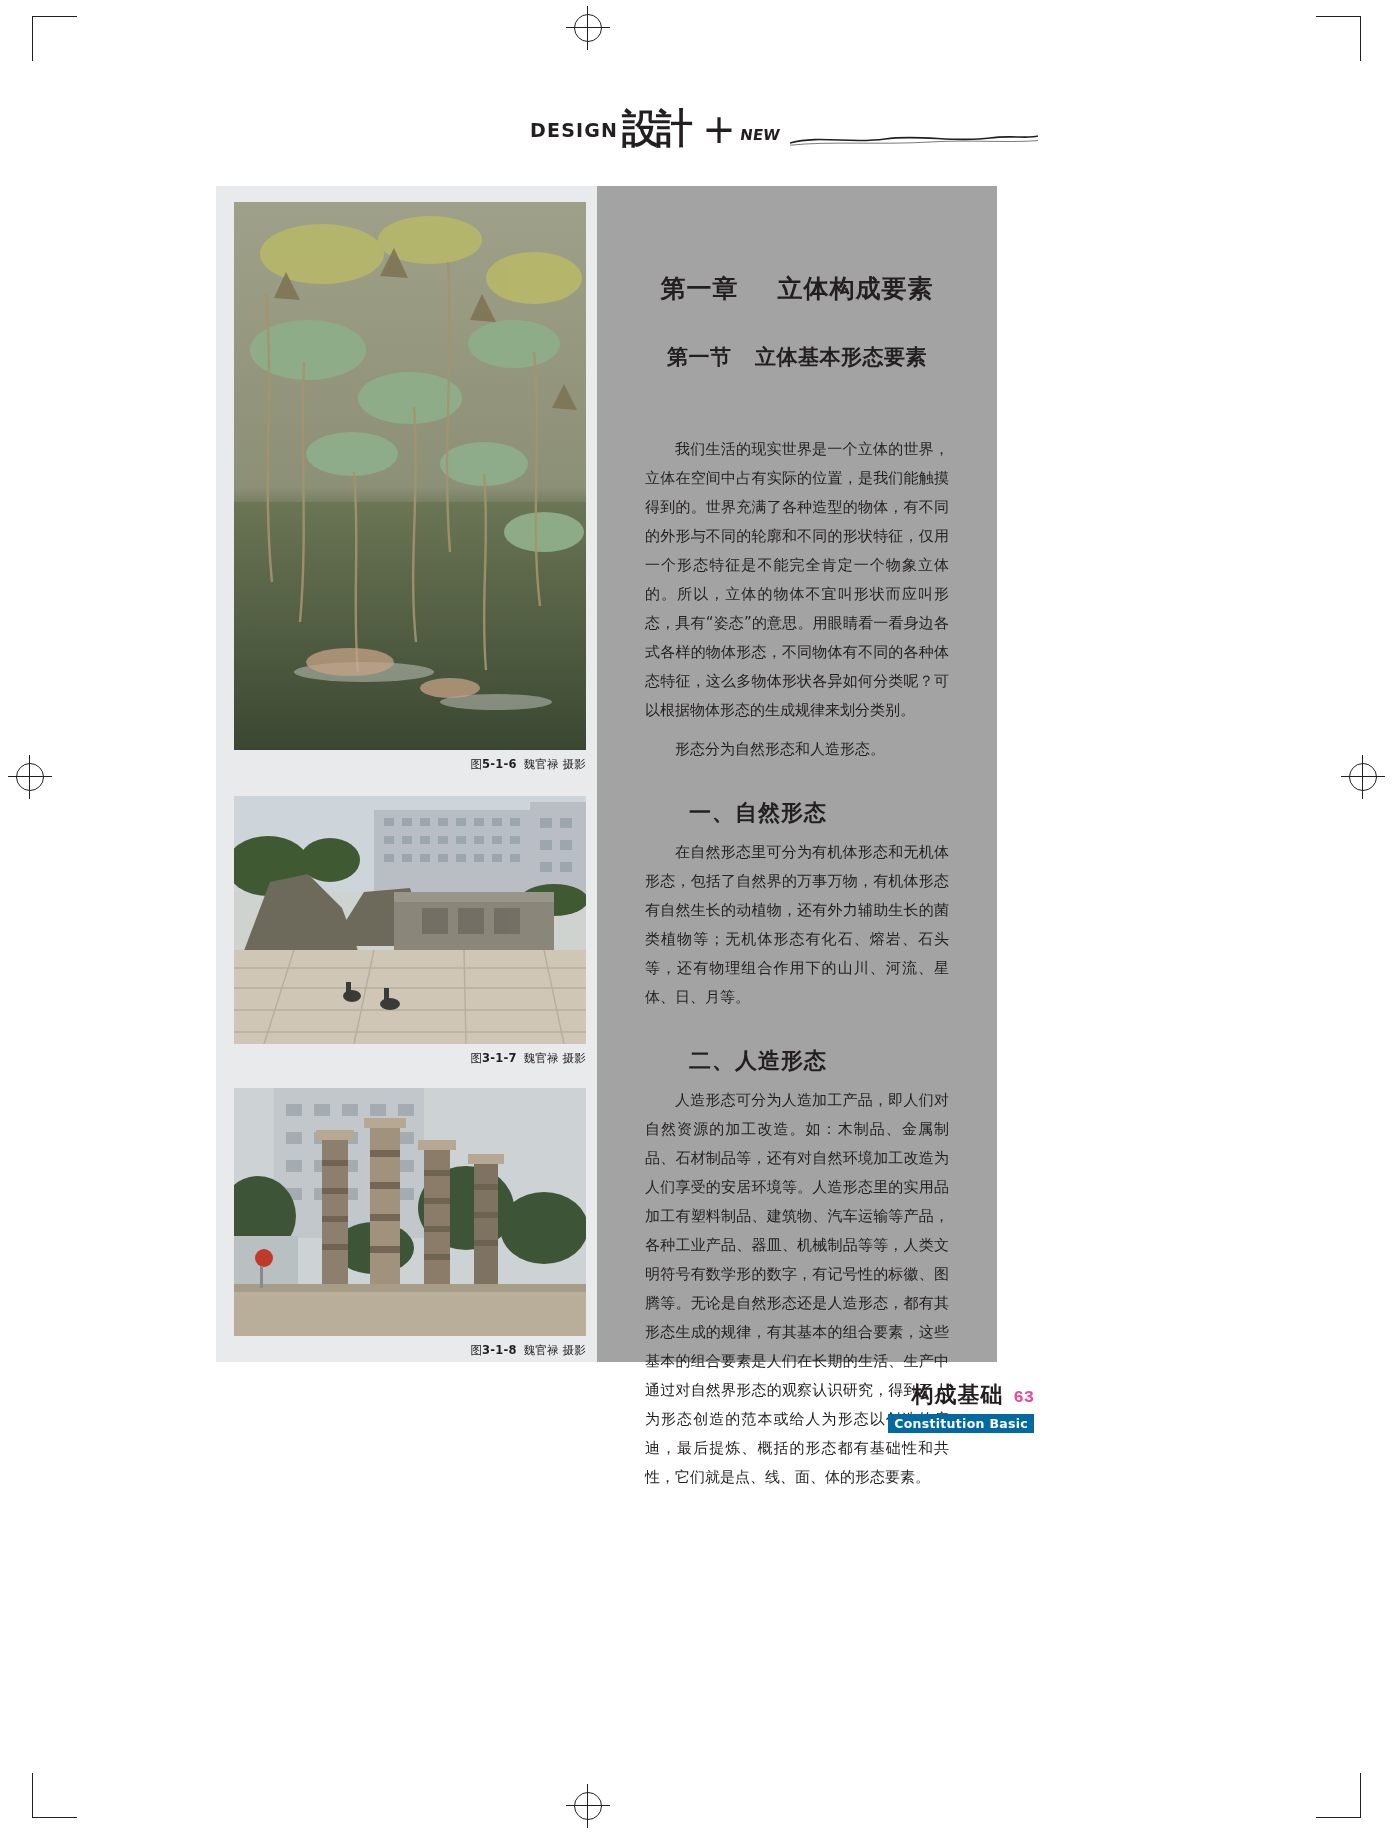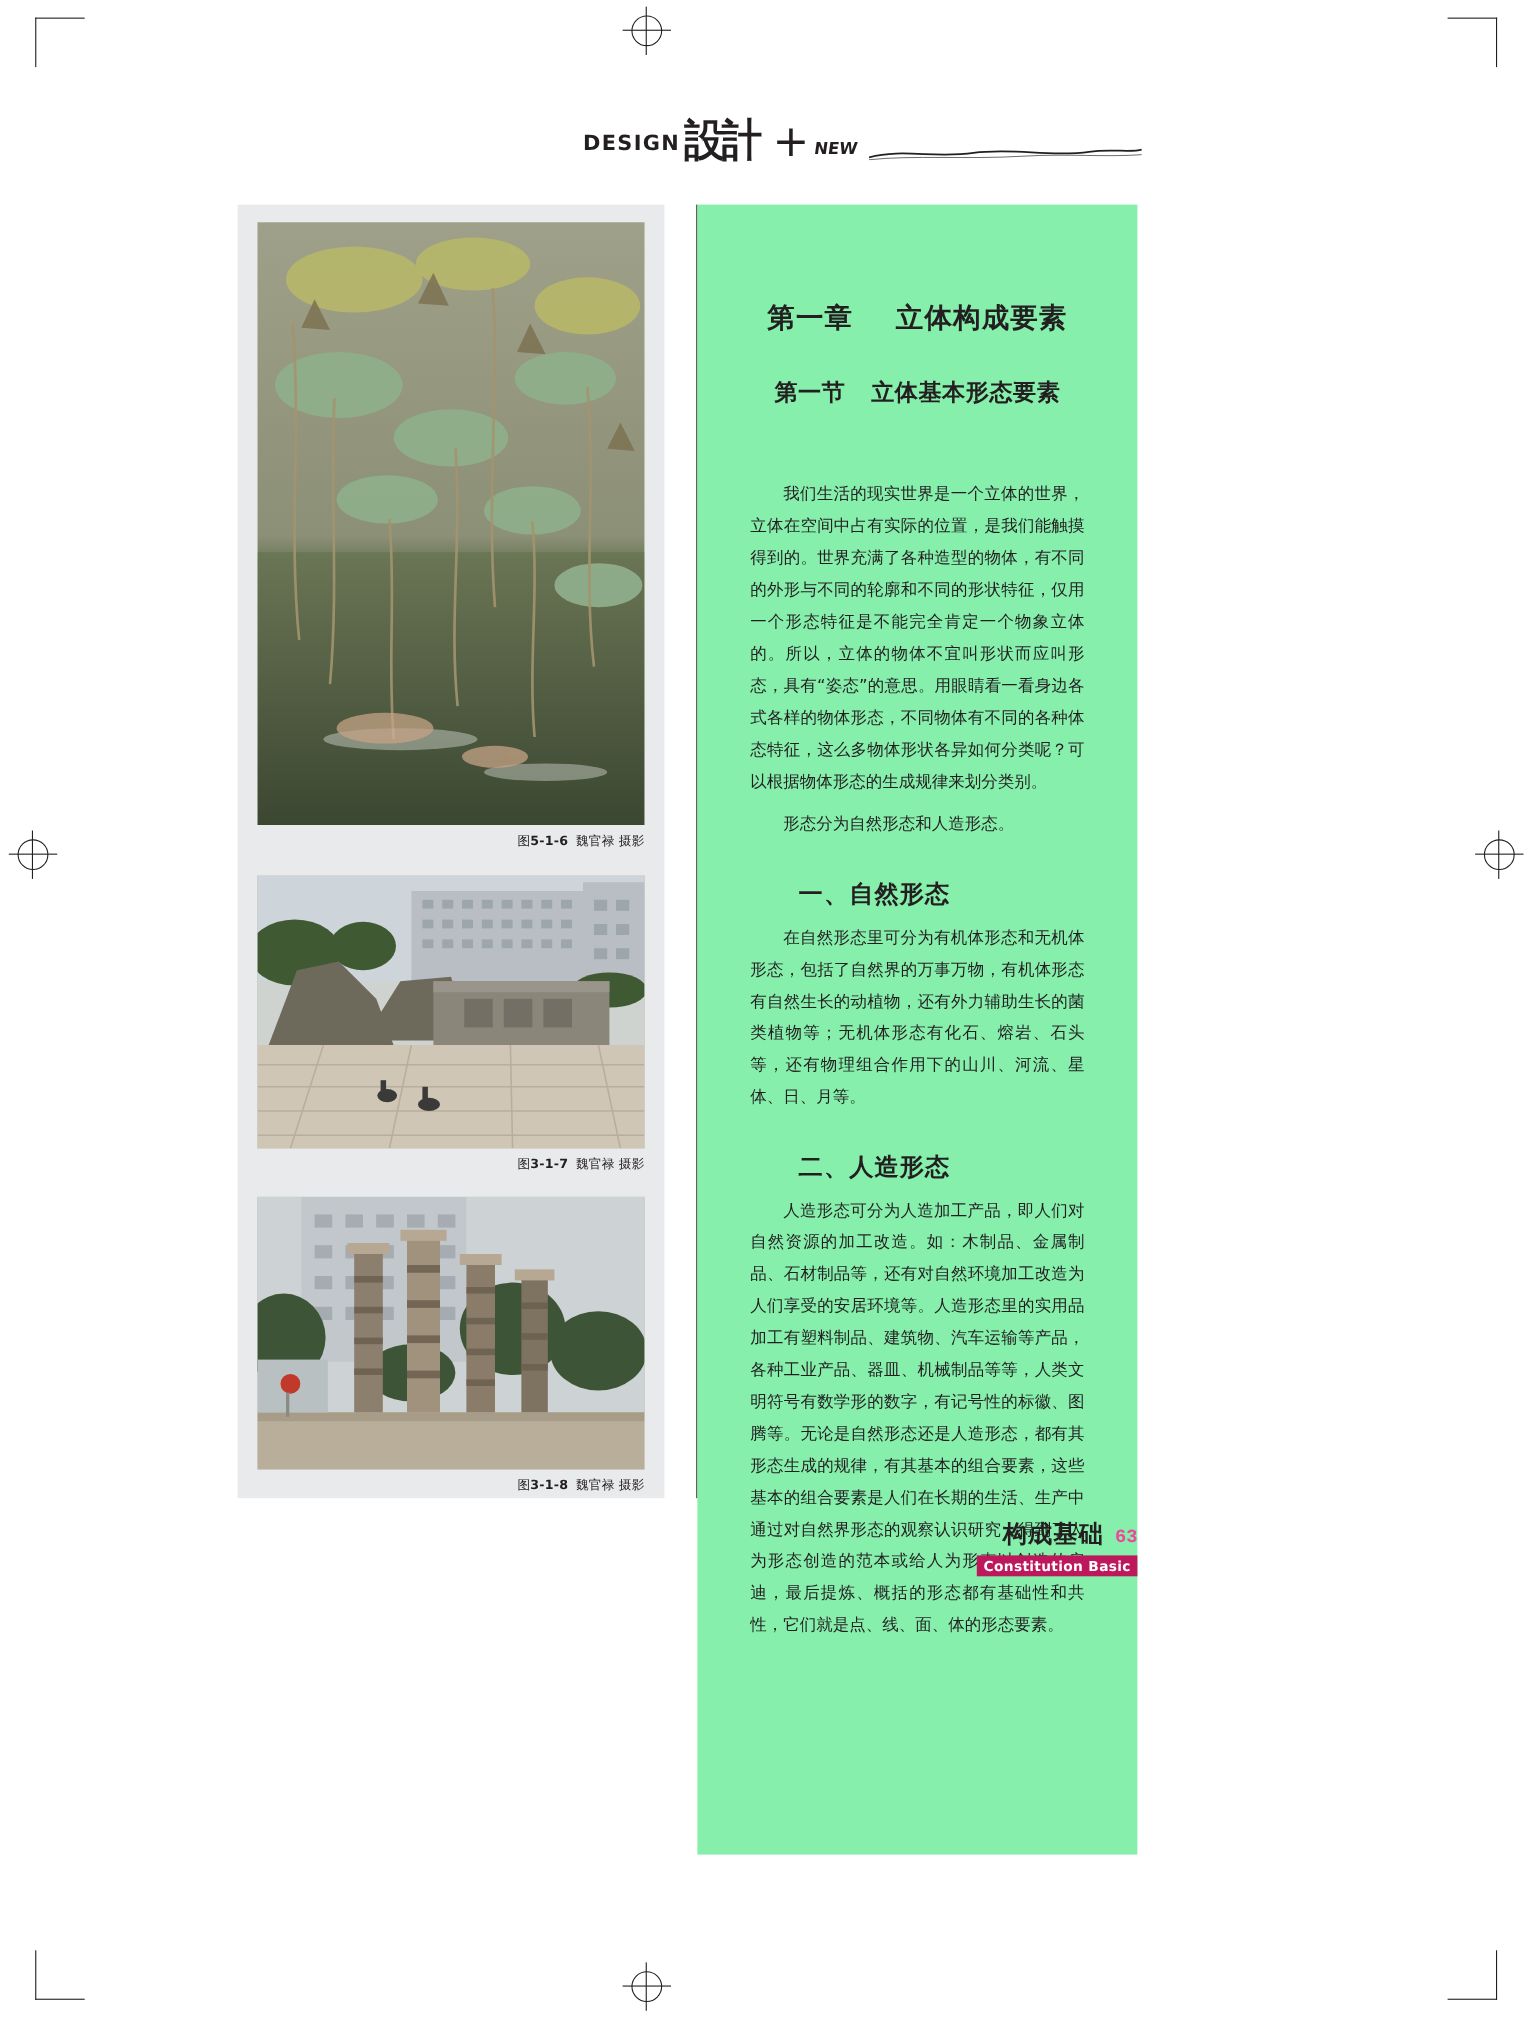--- a/index.html
+++ b/index.html
@@ -121,25 +121,25 @@
   .left-col {
     position: absolute;
     left: 216px;
     top: 186px;
     width: 388px;
     height: 1176px;
     background: #e9eaeb;
   }
   .right-col {
     position: absolute;
-    left: 634px;
+    left: 597px;
     top: 186px;
     width: 400px;
-    height: 1500px;
-    background: #86efac;
+    height: 1176px;
+    background: #a3a3a3;
   }
   .divider {
     position: absolute;
     left: 633px;
     top: 186px;
     width: 1px;
     height: 1176px;
     background: #231f20;
   }
 
@@ -241,21 +241,21 @@
   .footer-pg {
     font-size: 17px;
     font-weight: 700;
     font-family: Liberation Mono, monospace;
     margin-left: 10px;
     color: #ec4899;
   }
   .footer-en {
     display: inline-block;
     margin-top: 4px;
-    background: #be185d;
+    background: #0369a1;
     color: #ffffff;
     font-family: "DejaVu Sans", "Liberation Sans", sans-serif;
     font-weight: 700;
     font-size: 12.5px;
     letter-spacing: 0.3px;
     padding: 2px 6px 2px 6px;
   }
 </style>
 </head>
 <body>

